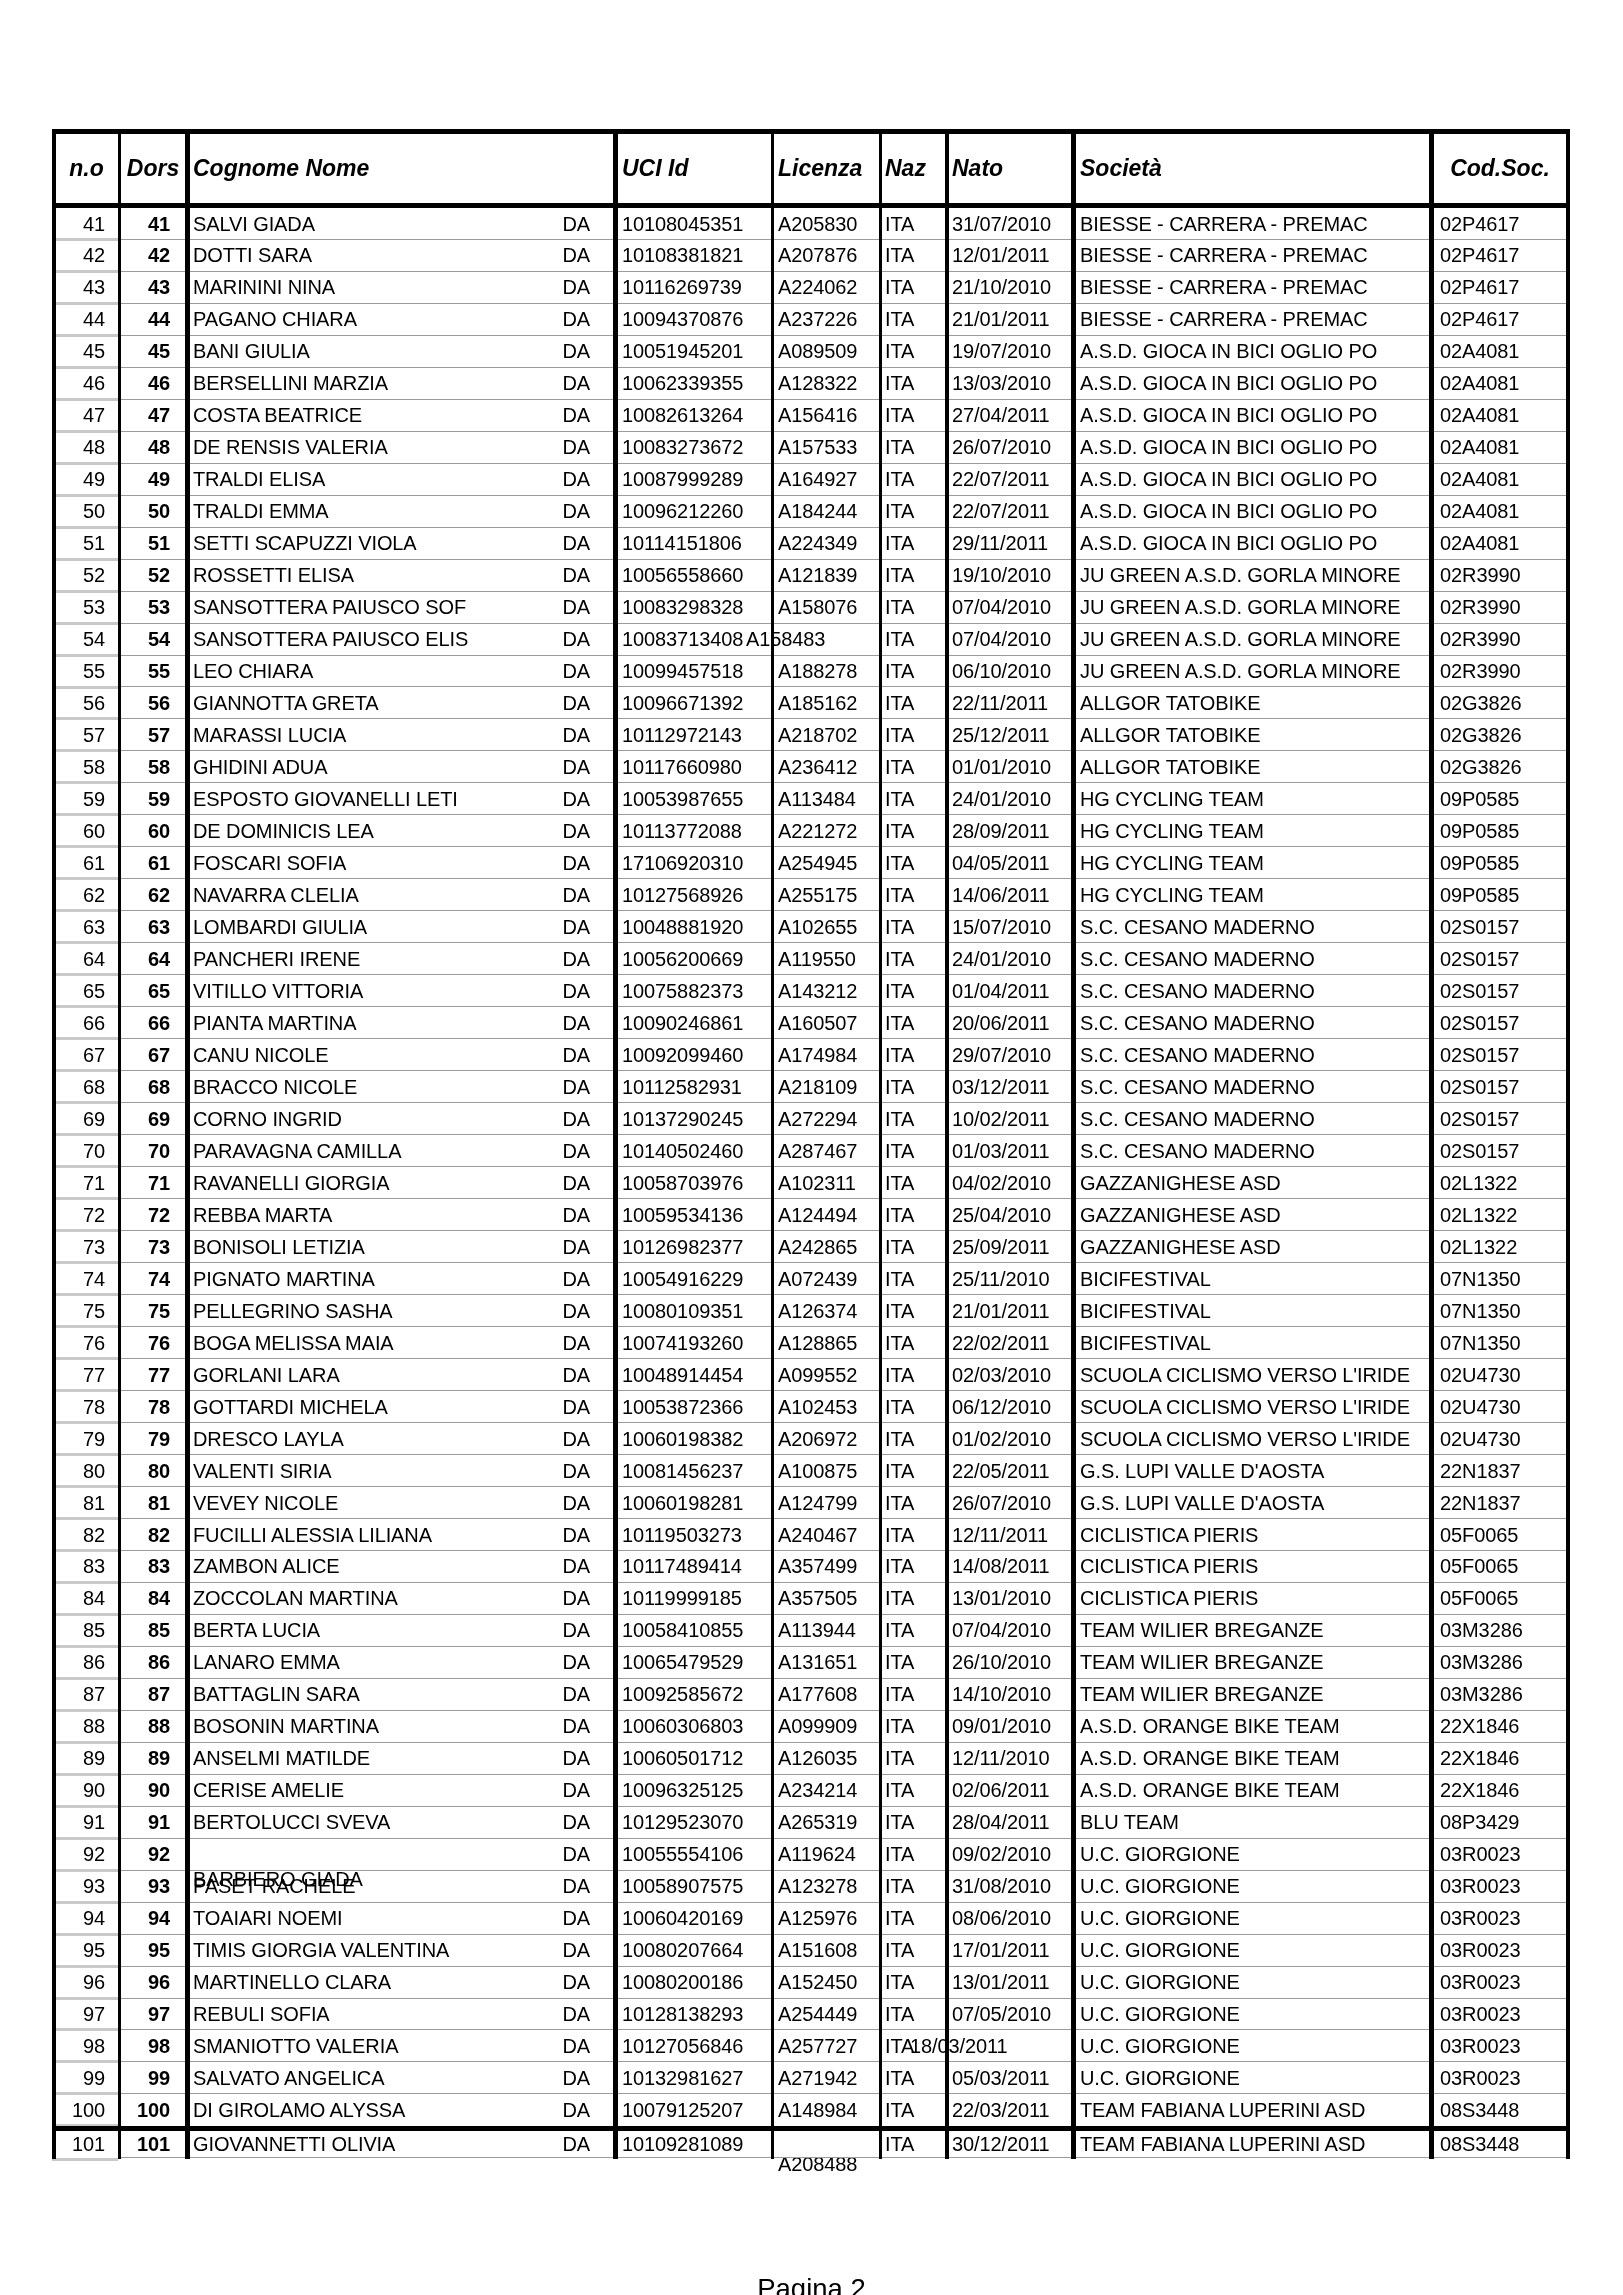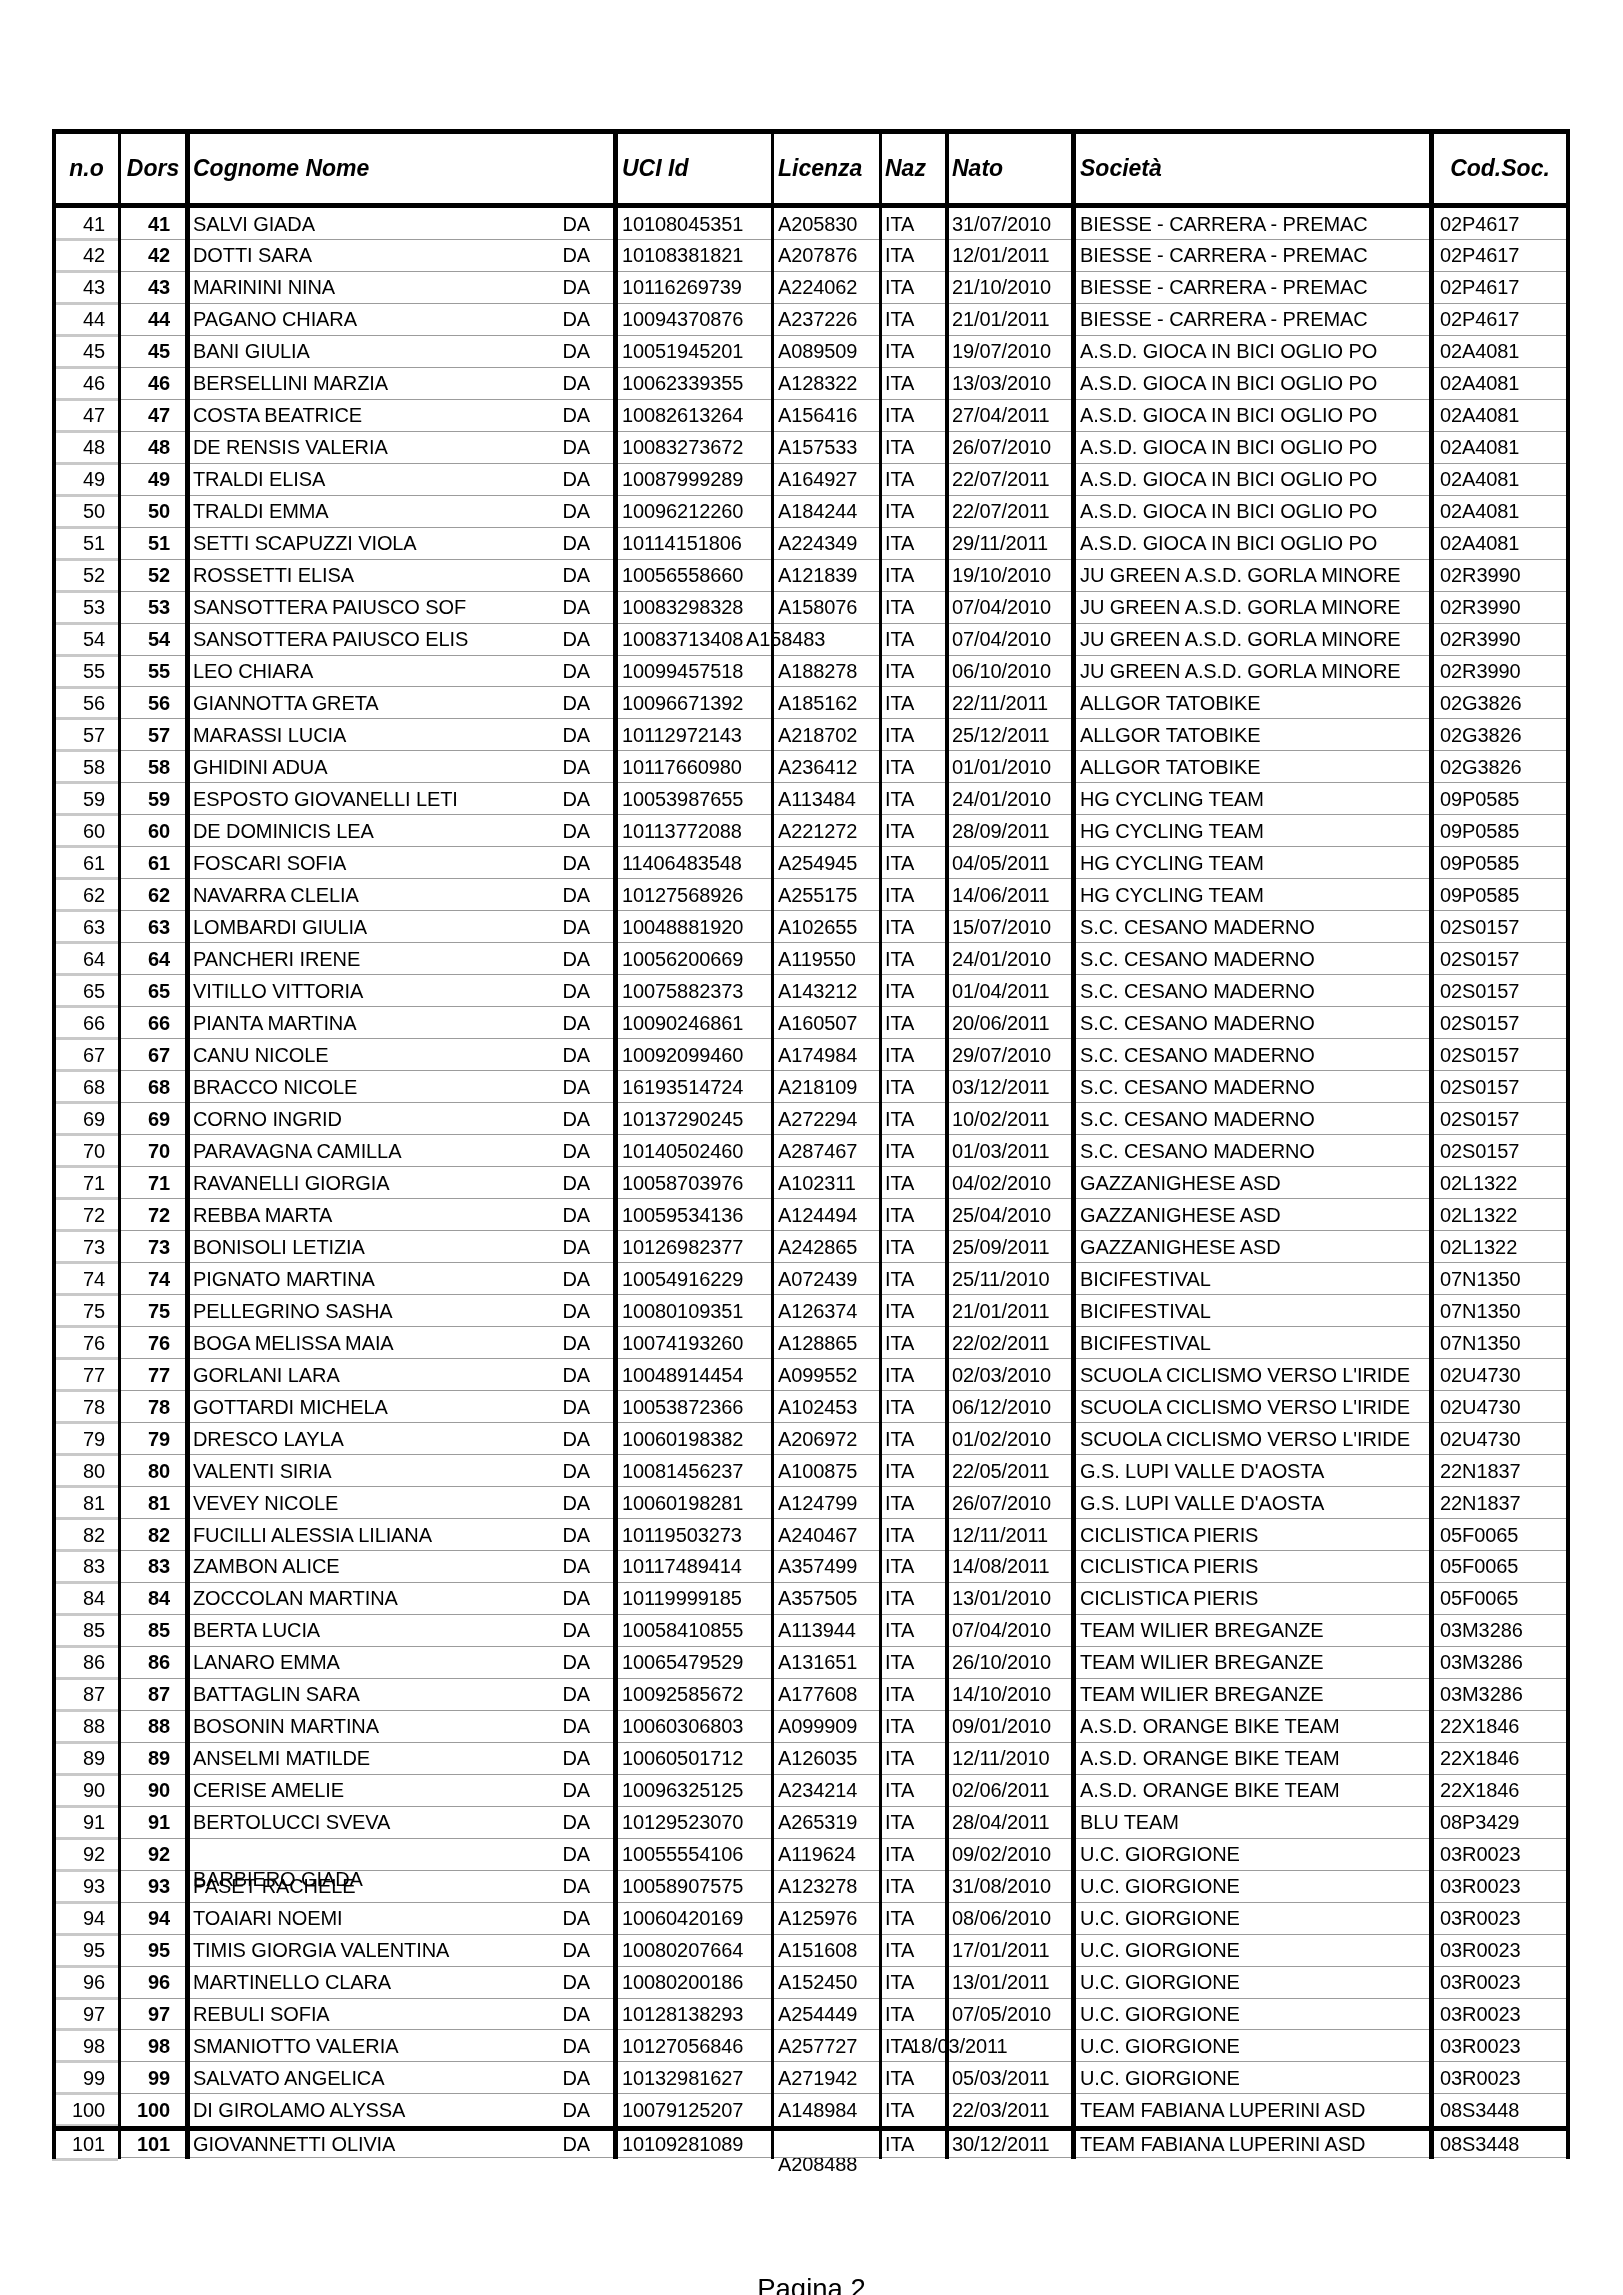--- a/index.html
+++ b/index.html
@@ -277,21 +277,21 @@
           <span class="cell " style="left: 831px; width: 59px;">ITA</span>
           <span class="cell " style="left: 898px; width: 118px;">28/09/2011</span>
           <span class="cell " style="left: 1026px; width: 351px;">HG CYCLING TEAM</span>
           <span class="cell " style="left: 1386px; width: 124px;">09P0585</span>
         </div>
         <div class="row" style="top: 718px; height: 32px;">
           <span class="cell r" style="left: 0px; width: 51px;">61</span>
           <span class="cell r b" style="left: 65px; width: 51px;">61</span>
           <span class="cell " style="left: 139px; width: 292px;">FOSCARI SOFIA</span>
           <span class="cell r" style="left: 471px; width: 65px;">DA</span>
-          <span class="cell " style="left: 568px; width: 154px;">11406483548</span>
+          <span class="cell " style="left: 568px; width: 154px;">17106920310</span>
           <span class="cell " style="left: 724px; width: 98px;">A254945</span>
           <span class="cell " style="left: 831px; width: 59px;">ITA</span>
           <span class="cell " style="left: 898px; width: 118px;">04/05/2011</span>
           <span class="cell " style="left: 1026px; width: 351px;">HG CYCLING TEAM</span>
           <span class="cell " style="left: 1386px; width: 124px;">09P0585</span>
         </div>
         <div class="row" style="top: 750px; height: 32px;">
           <span class="cell r" style="left: 0px; width: 51px;">62</span>
           <span class="cell r b" style="left: 65px; width: 51px;">62</span>
           <span class="cell " style="left: 139px; width: 292px;">NAVARRA CLELIA</span>
@@ -361,21 +361,21 @@
           <span class="cell " style="left: 831px; width: 59px;">ITA</span>
           <span class="cell " style="left: 898px; width: 118px;">29/07/2010</span>
           <span class="cell " style="left: 1026px; width: 351px;">S.C. CESANO MADERNO</span>
           <span class="cell " style="left: 1386px; width: 124px;">02S0157</span>
         </div>
         <div class="row" style="top: 942px; height: 32px;">
           <span class="cell r" style="left: 0px; width: 51px;">68</span>
           <span class="cell r b" style="left: 65px; width: 51px;">68</span>
           <span class="cell " style="left: 139px; width: 292px;">BRACCO NICOLE</span>
           <span class="cell r" style="left: 471px; width: 65px;">DA</span>
-          <span class="cell " style="left: 568px; width: 154px;">16193514724</span>
+          <span class="cell " style="left: 568px; width: 154px;">10112582931</span>
           <span class="cell " style="left: 724px; width: 98px;">A218109</span>
           <span class="cell " style="left: 831px; width: 59px;">ITA</span>
           <span class="cell " style="left: 898px; width: 118px;">03/12/2011</span>
           <span class="cell " style="left: 1026px; width: 351px;">S.C. CESANO MADERNO</span>
           <span class="cell " style="left: 1386px; width: 124px;">02S0157</span>
         </div>
         <div class="row" style="top: 974px; height: 32px;">
           <span class="cell r" style="left: 0px; width: 51px;">69</span>
           <span class="cell r b" style="left: 65px; width: 51px;">69</span>
           <span class="cell " style="left: 139px; width: 292px;">CORNO INGRID</span>

